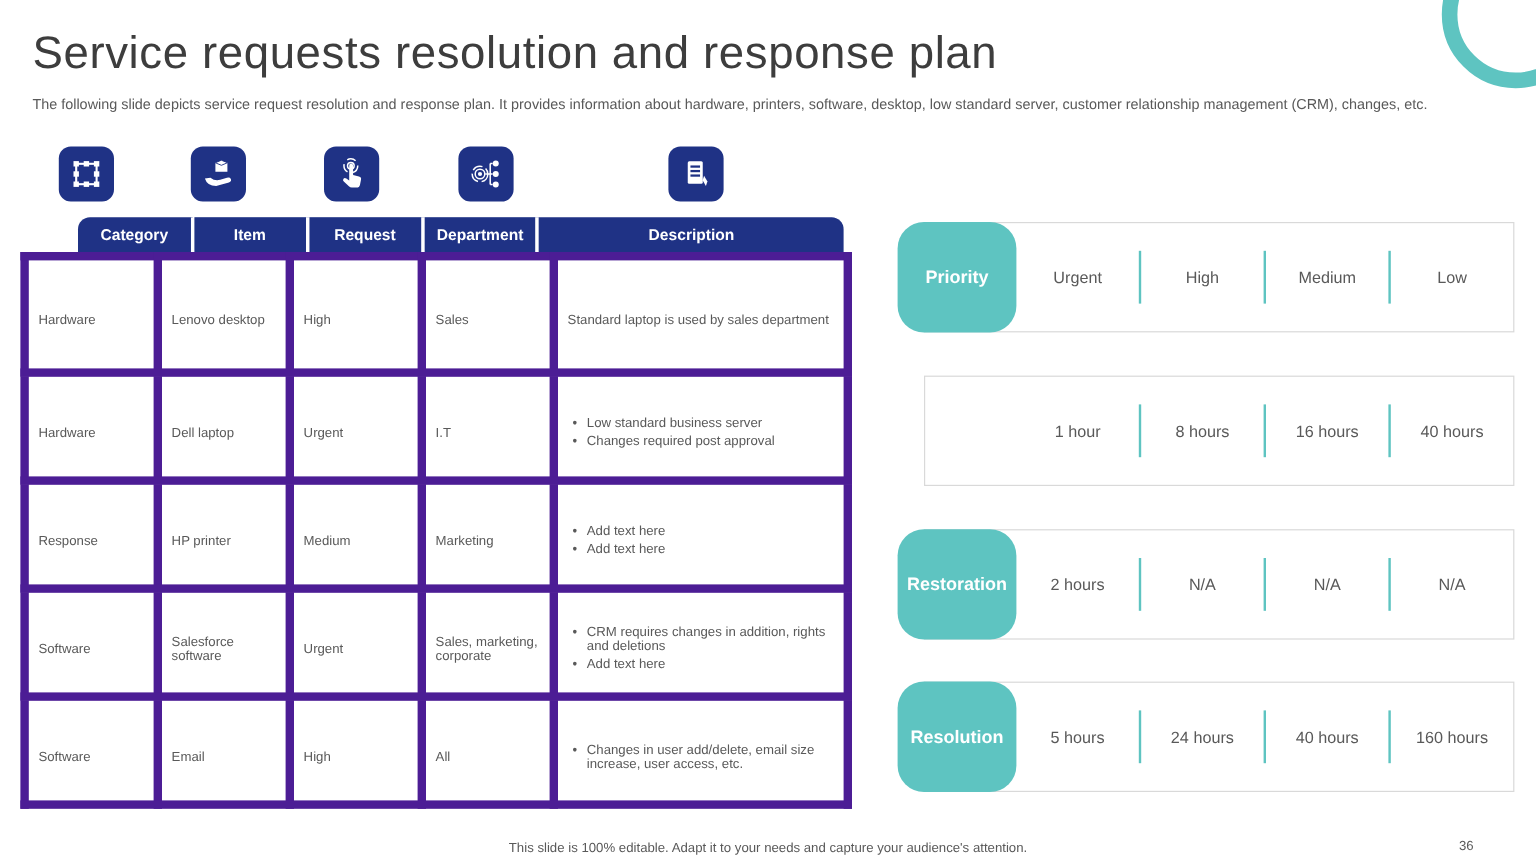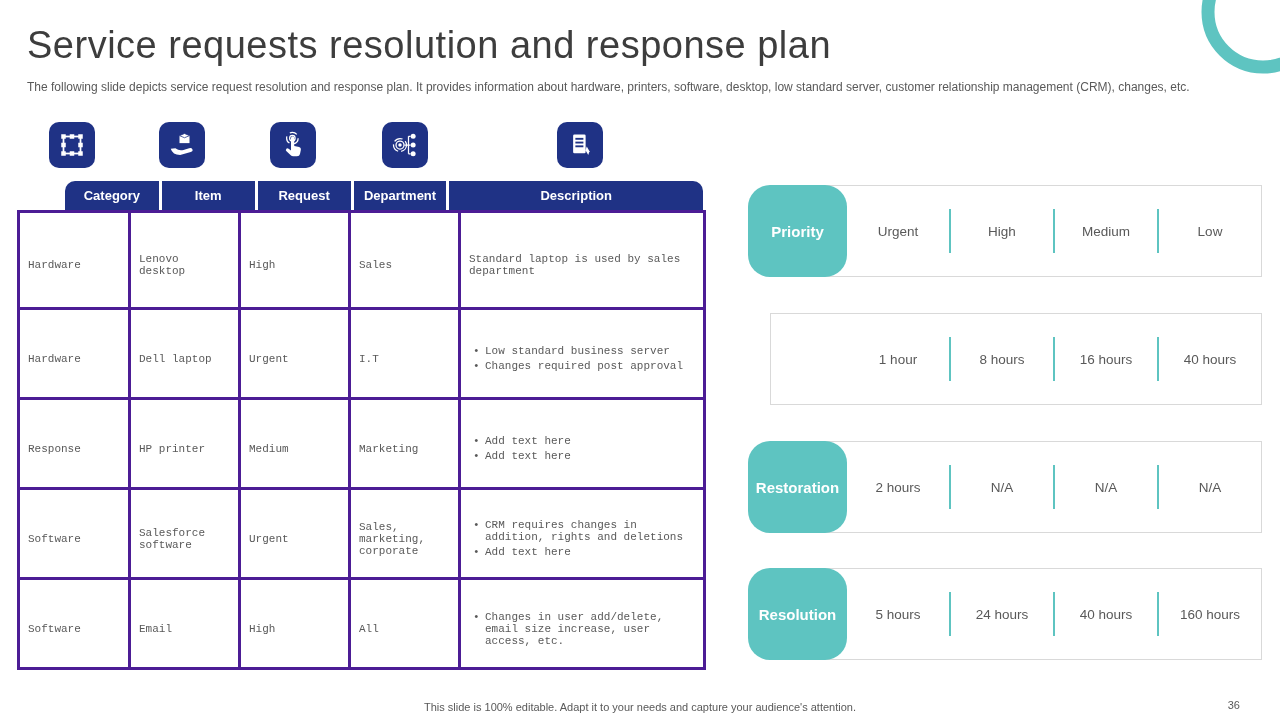--- a/index.html
+++ b/index.html
@@ -46,25 +46,24 @@
   .hc.c2 { width:110px; }
   .hc.c3 { width:110px; }
   .hc.c4 { width:110px; }
   .hc.c5 { width:292px; border-top-right-radius:10px; }
 
   table.body {
     width:686px; border-collapse:collapse; table-layout:fixed;
     border-bottom:3px solid #7A8894;
   }
   table.body td {
-    border:3px solid #4c1d95;
+    border:7px solid #4c1d95;
     vertical-align:middle;
     font-size:11px; color:#595959;
     padding:16px 10px 6px 8px;
-    font-family:Liberation Mono, monospace;
   }
   tr.r1 { height:97px; } tr.r2, tr.r3, tr.r4, tr.r5 { height:90px; }
   td.desc { padding-left:8px; }
   ul.blist { list-style:none; }
   ul.blist li { position:relative; padding-left:16px; margin:3px 0; }
   ul.blist li::before { content:"•"; position:absolute; left:4px; top:0; color:#595959; }
 
   
   .sla-row { position:absolute; left:748px; width:514px; height:92px; }
   .sla-box {
@@ -86,21 +85,21 @@
     font-size:13.5px; color:#595959;
   }
   .sla-divider { width:2px; height:44px; background:#5EC4C1; align-self:center; }
 
   
   .footer-note {
     position:absolute; left:0; right:0; top:701px;
     text-align:center; font-size:11px; color:#595959;
   }
   .page-num {
-    position:absolute; right:40px; top:699px;
+    position:absolute; right:52px; top:699px;
     font-size:11px; color:#595959;
   }
 </style>
 </head>
 <body>
 
 <svg class="deco-ring" viewBox="0 0 130 95">
   <circle cx="113" cy="12" r="55" fill="none" stroke="#5EC4C1" stroke-width="13"></circle>
 </svg>
 

